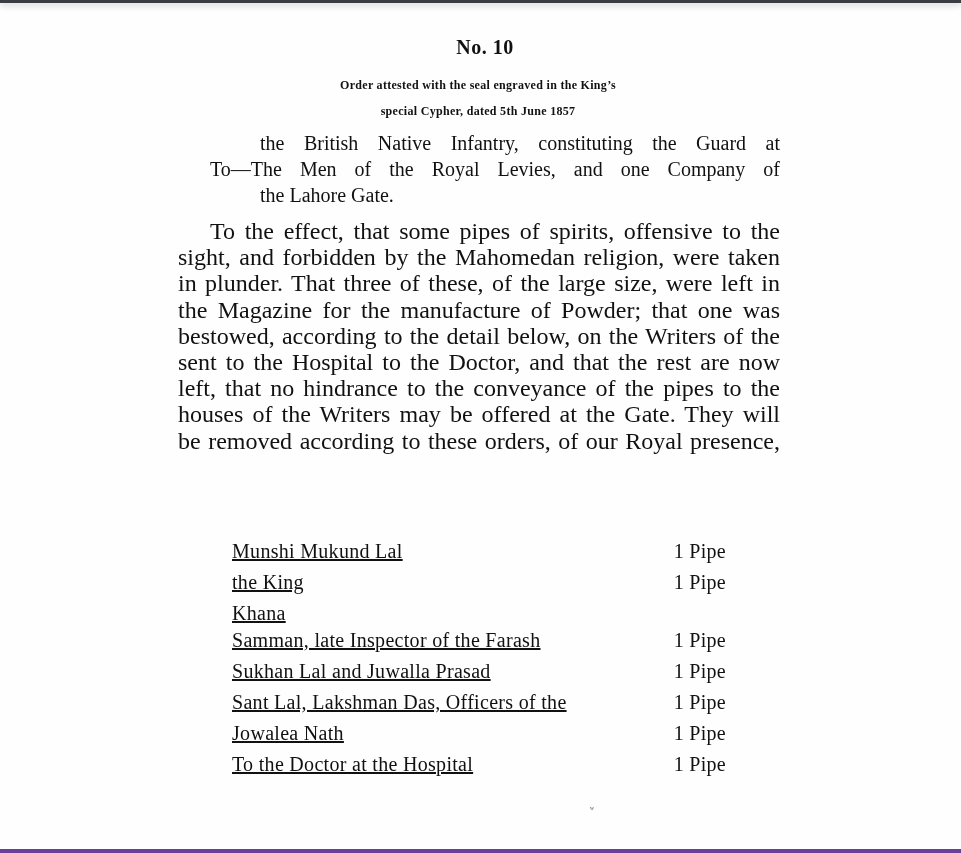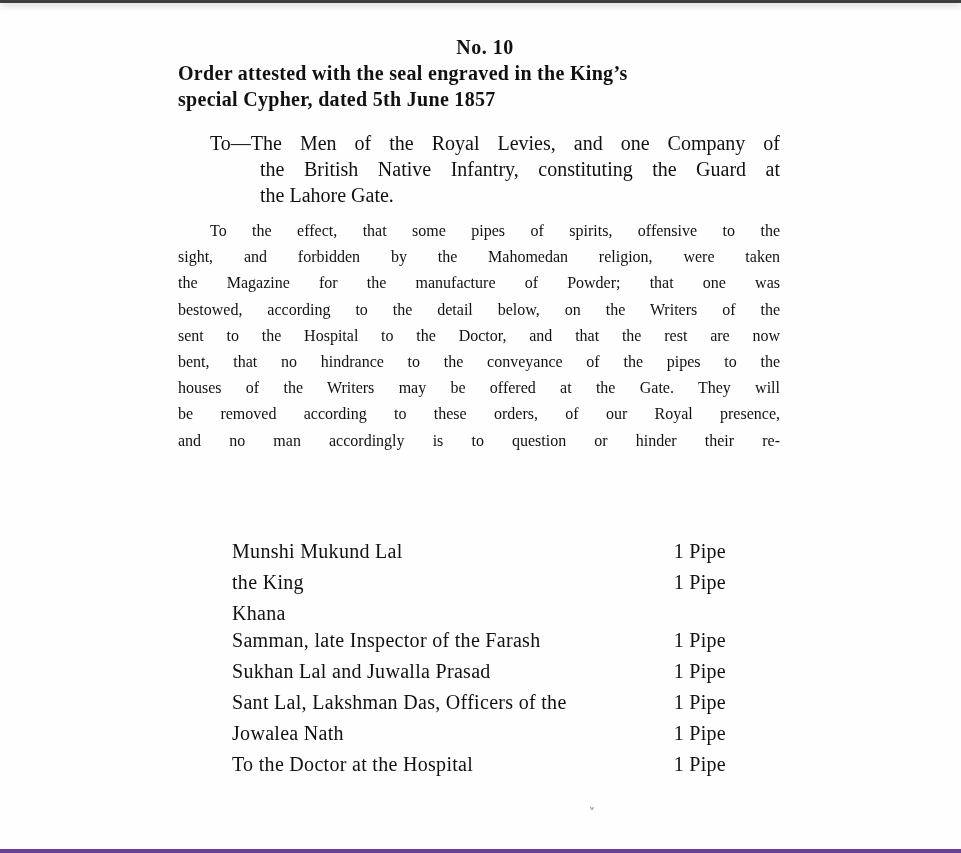--- a/index.html
+++ b/index.html
@@ -17,75 +17,75 @@
   .bottombar {
     position: absolute; left: 0; bottom: 0; width: 961px; height: 4px;
     background: #6a3f9a;
   }
   .page { position: absolute; left: 0; top: 0; width: 961px; height: 704px; }
   .doc-number {
     position: absolute; top: 36px; left: 0; width: 970px; text-align: center;
     font-weight: bold; font-size: 20px; letter-spacing: 0.5px;
   }
   .doc-title {
-    position: absolute; top: 60px; left: 178px; width: 600px; 
-    font-weight: bold; font-size: 20px; line-height: 26px; letter-spacing: 0.3px;
+    position: absolute; top: 72px; left: 178px; width: 600px; text-align: center;
+    font-weight: bold; font-size: 12px; line-height: 26px; letter-spacing: 0.3px;
   }
   .address {
     position: absolute; top: 130px; left: 210px; width: 570px;
     font-size: 20px; line-height: 26px;
     text-align: justify;
   }
   .address .cont { display: block; padding-left: 50px; text-align: justify; text-align-last: justify; }
   .address .cont.last { text-align-last: left; }
   .body-text {
     position: absolute; top: 218px; left: 178px; width: 602px;
-    font-size: 16px; line-height: 26.2px;
+    font-size: 24px; line-height: 26.2px;
   }
   .body-text .ln { display: block; text-align: justify; text-align-last: justify; white-space: nowrap; }
   .body-text .ln.first { padding-left: 32px; }
   .body-text .ln.last { text-align-last: left; }
   .list {
     position: absolute; top: 538px; left: 232px; width: 494px;
-    font-size: 20px; line-height: 27px; letter-spacing: 0.3px;
+    font-size: 20px; line-height: 27px; letter-spacing: 0.3px; text-decoration: underline;
   }
   .entry { position: relative; margin-bottom: 4px; }
   .entry .name { display: block; width: 400px; }
   .entry .qty { position: absolute; right: 0; bottom: 0; }
   .speck { position: absolute; left: 590px; top: 804px; font-size: 9px; color: #555; }
 </style>
 </head>
 <body>
 
 <div class="topbar"></div>
 
 <div class="page">
   <div class="doc-number">No. 10</div>
 
   <div class="doc-title">
     <div>Order attested with the seal engraved in the King’s</div>
     <div>special Cypher, dated 5th June 1857</div>
   </div>
 
   <div class="address">
+    <span class="cont">the British Native Infantry, constituting the Guard at</span>
     <span class="cont" style="padding-left:0">To—The Men of the Royal Levies, and one Company of</span>
-    <span class="cont">the British Native Infantry, constituting the Guard at</span>
     <span class="cont last">the Lahore Gate.</span>
   </div>
 
   <div class="body-text">
     <span class="ln first">To the effect, that some pipes of spirits, offensive to the</span>
     <span class="ln">sight, and forbidden by the Mahomedan religion, were taken</span>
+    <span class="ln">in plunder. That three of these, of the large size, were left in</span>
     <span class="ln">the Magazine for the manufacture of Powder; that one was</span>
     <span class="ln">bestowed, according to the detail below, on the Writers of the</span>
     <span class="ln">sent to the Hospital to the Doctor, and that the rest are now</span>
-    <span class="ln">bent, that no hindrance to the conveyance of the pipes to the</span>
+    <span class="ln">left, that no hindrance to the conveyance of the pipes to the</span>
     <span class="ln">houses of the Writers may be offered at the Gate. They will</span>
     <span class="ln">be removed according to these orders, of our Royal presence,</span>
-    <span class="ln">and no man accordingly is to question or hinder their re-</span>
   </div>
 
   <div class="list">
     <div class="entry">
       <span class="name">Munshi Mukund Lal</span>
       <span class="qty">1 Pipe</span>
     </div>
     <div class="entry">
       <span class="name">the King</span>
       <span class="qty">1 Pipe</span>

